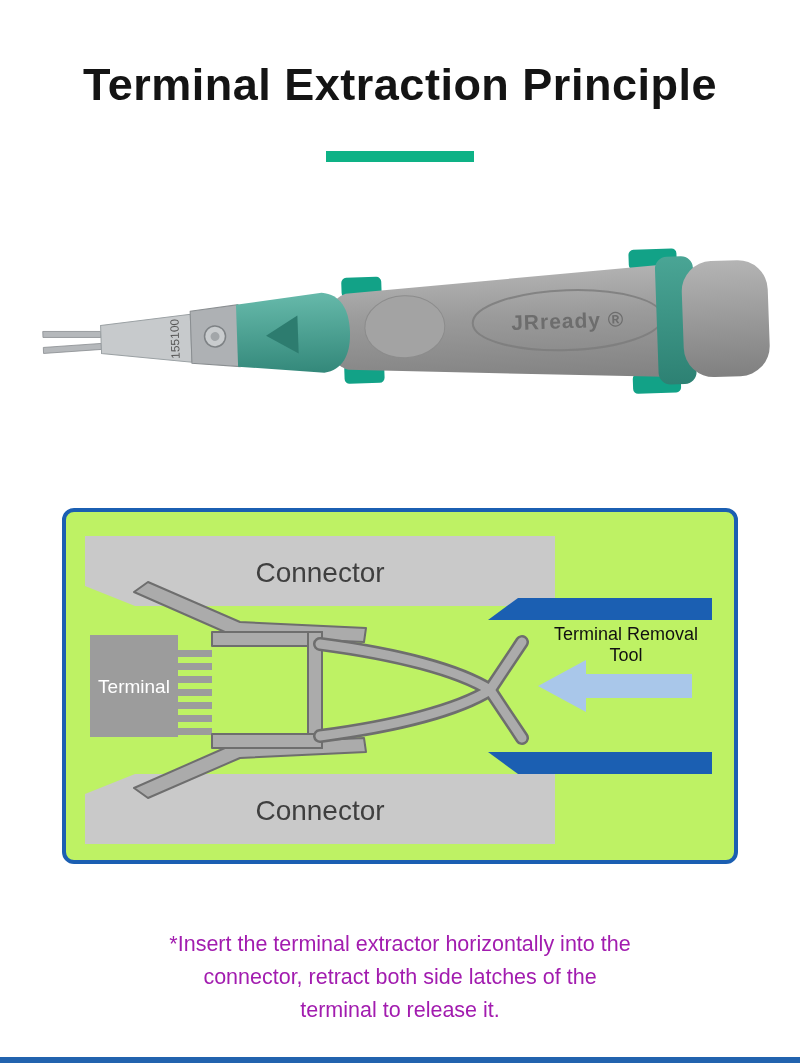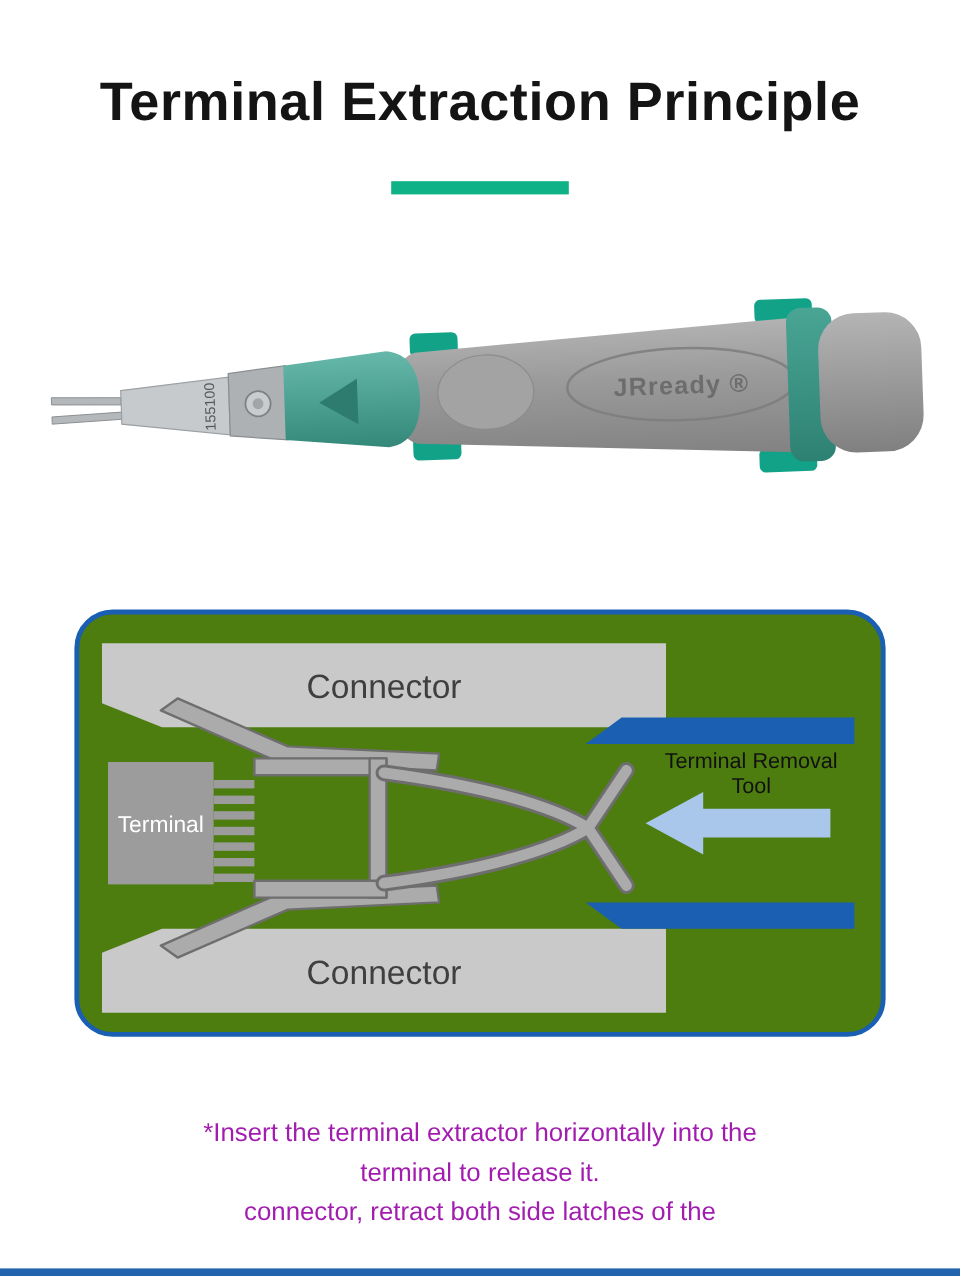--- a/index.html
+++ b/index.html
@@ -12,21 +12,21 @@
   .page-title {
     margin: 0; padding-top: 55px; text-align: center;
     font-size: 45px; font-weight: bold; color: #141414; letter-spacing: 0.5px;
   }
   .accent-bar {
     width: 148px; height: 11px; background: #0eb286; margin: 40px auto 0;
   }
   .tool-svg { display: block; margin: 52px auto 0; overflow: visible; }
   .diagram-box {
     width: 676px; height: 356px; margin: 64px auto 0;
-    border: 4px solid #1b5fb2; border-radius: 32px; background: #4d7c0f;
+    border: 4px solid #1b5fb2; border-radius: 12px; background: #bef264;
     overflow: hidden;
   }
   .diagram-svg { display: block; }
   .note {
     margin: 64px auto 0; text-align: center;
     font-size: 21.5px; line-height: 33px; color: #a21caf;
   }
   .bottom-strip {
     position: absolute; left: 0; bottom: 0; width: 100%; height: 10px;
     background: #2263ae;
@@ -122,18 +122,18 @@
 
       <polygon points="472,174 520,148 520,162 626,162 626,186 520,186 520,200" fill="#A9C7EA"></polygon>
 
       <text x="560" y="128" text-anchor="middle" font-size="18" fill="#111111">Terminal Removal</text>
       <text x="560" y="149" text-anchor="middle" font-size="18" fill="#111111">Tool</text>
     </svg>
   </div>
 
   <div class="note">
     <div>*Insert the terminal extractor horizontally into the</div>
+    <div>connector, retract both side latches of the</div>
     <div>terminal to release it.</div>
-    <div>connector, retract both side latches of the</div>
   </div>
 
   <div class="bottom-strip"></div>
 </div>
 
 </body></html>

